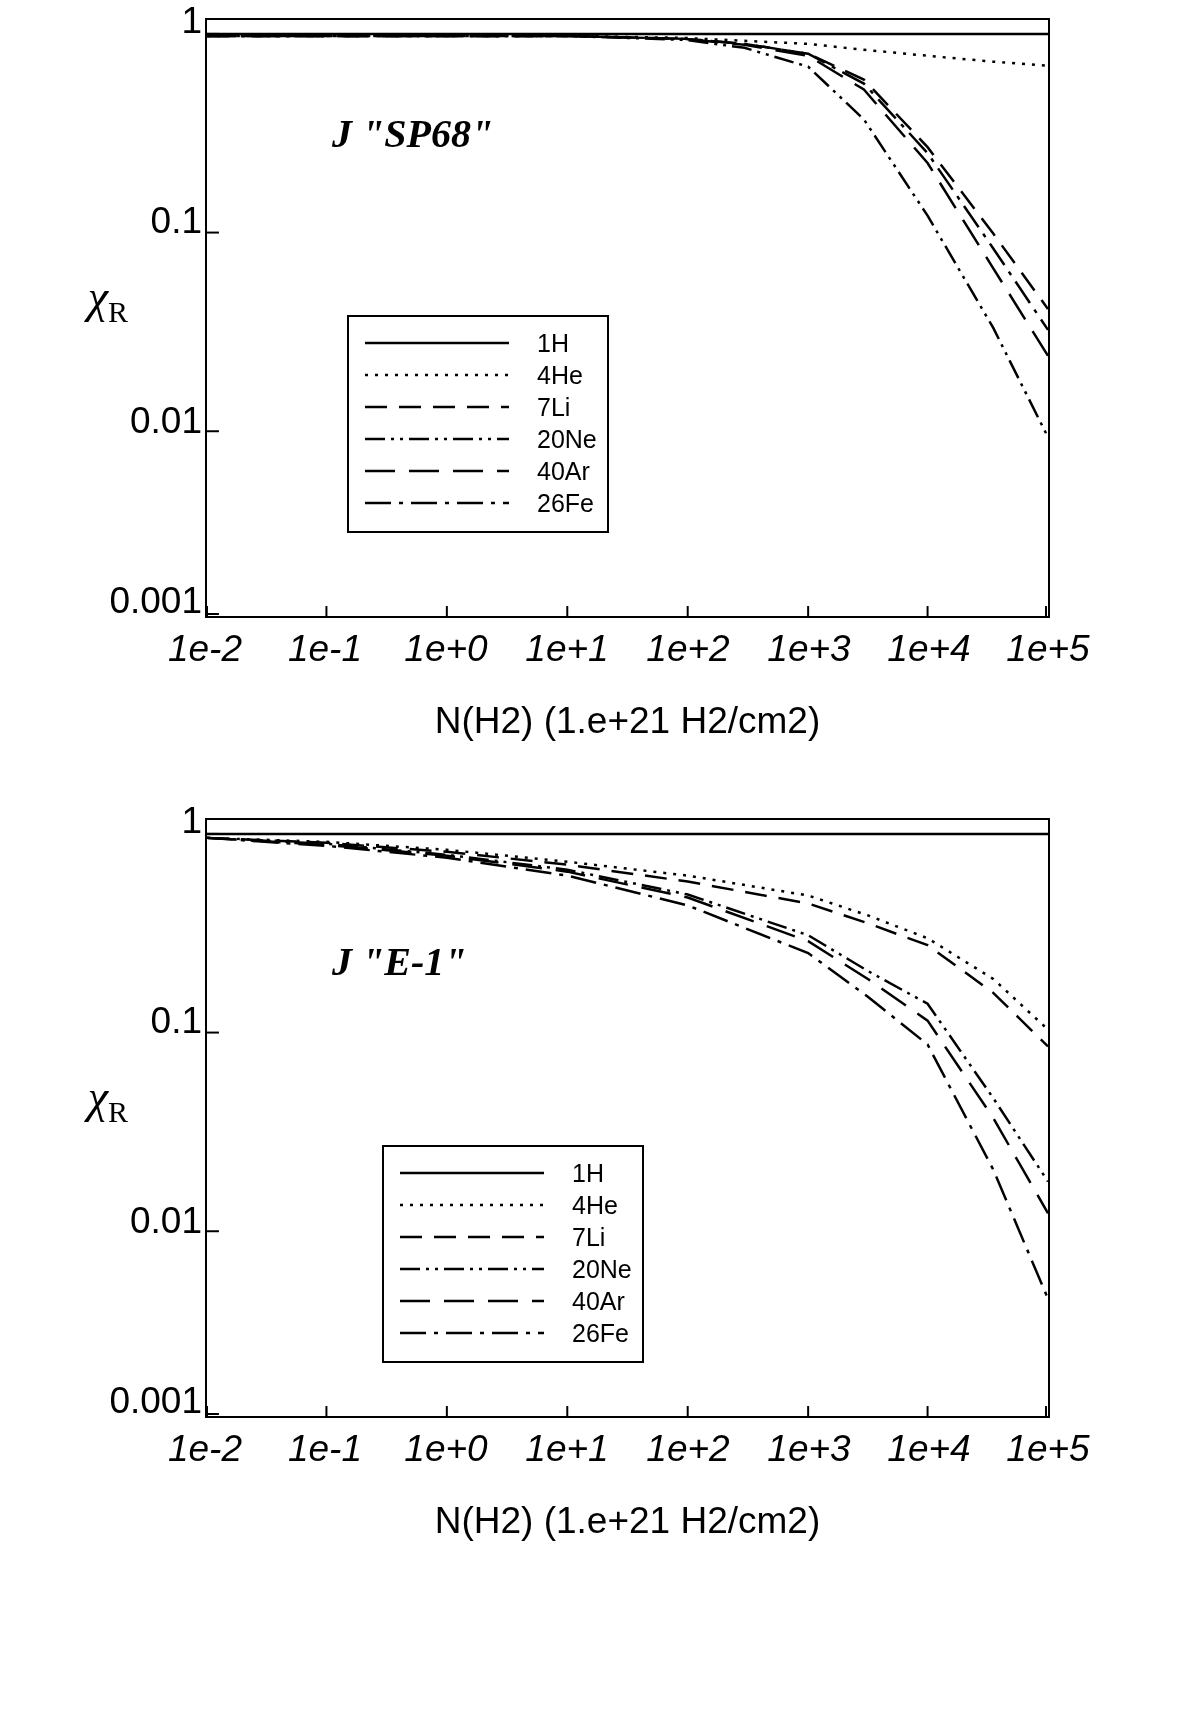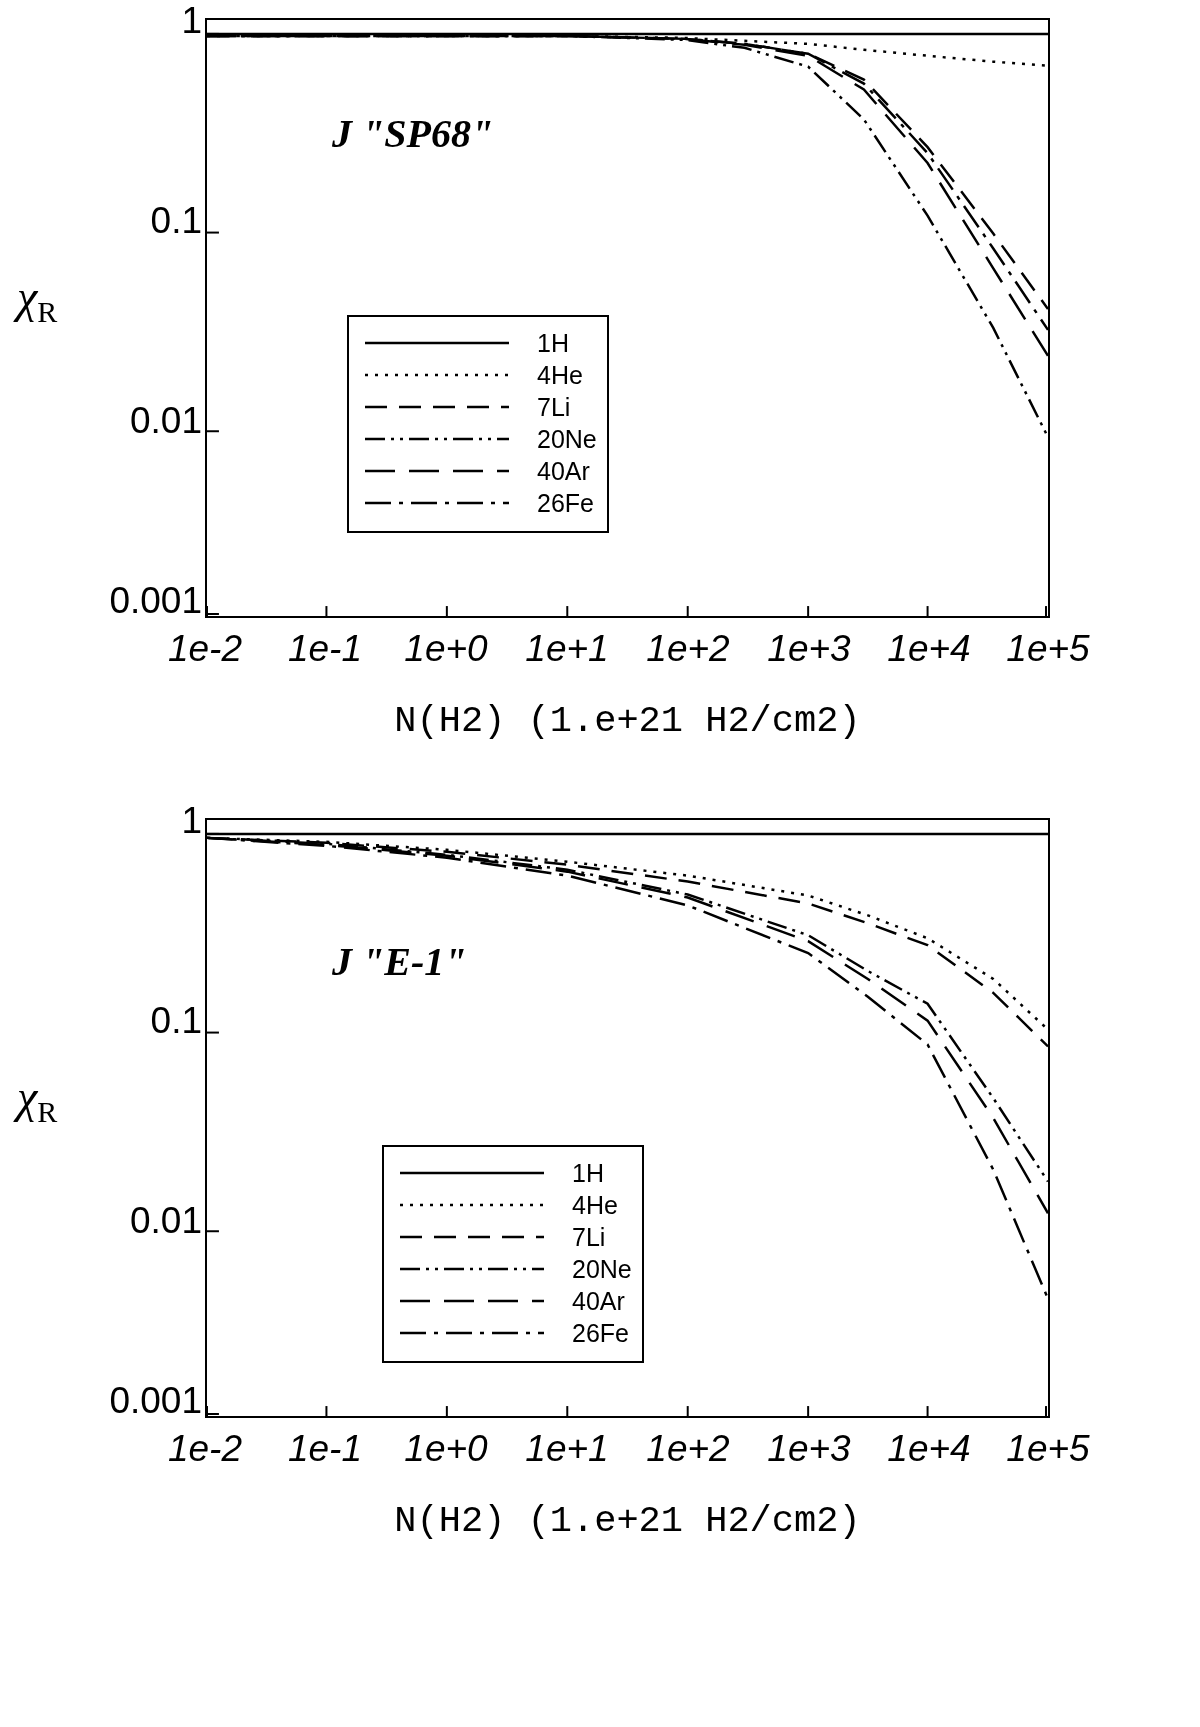--- a/index.html
+++ b/index.html
@@ -38,24 +38,24 @@
     position: absolute;
     left: 0;
     top: 0;
     width: 100%;
     height: 100%;
     display: block;
   }
 
   .ylabel {
     position: absolute;
-    left: 17px;
+    left: 8px;
     top: 270px;
     width: 120px;
-    text-align: left;
+    text-align: right;
     font-size: 46px;
     font-family: "Liberation Serif", serif;
     font-style: italic;
   }
   .ylabel .sub {
     font-size: 30px;
     vertical-align: sub;
     font-style: normal;
   }
 
@@ -90,21 +90,20 @@
     font-style: italic;
   }
 
   .xlabel {
     position: absolute;
     left: 205px;
     top: 700px;
     width: 845px;
     text-align: center;
     font-size: 37px;
-    font-family: Liberation Mono, monospace;
   }
 
   .annot {
     position: absolute;
     font-family: "Liberation Serif", serif;
     font-style: italic;
     font-weight: bold;
     font-size: 40px;
     white-space: nowrap;
   }

